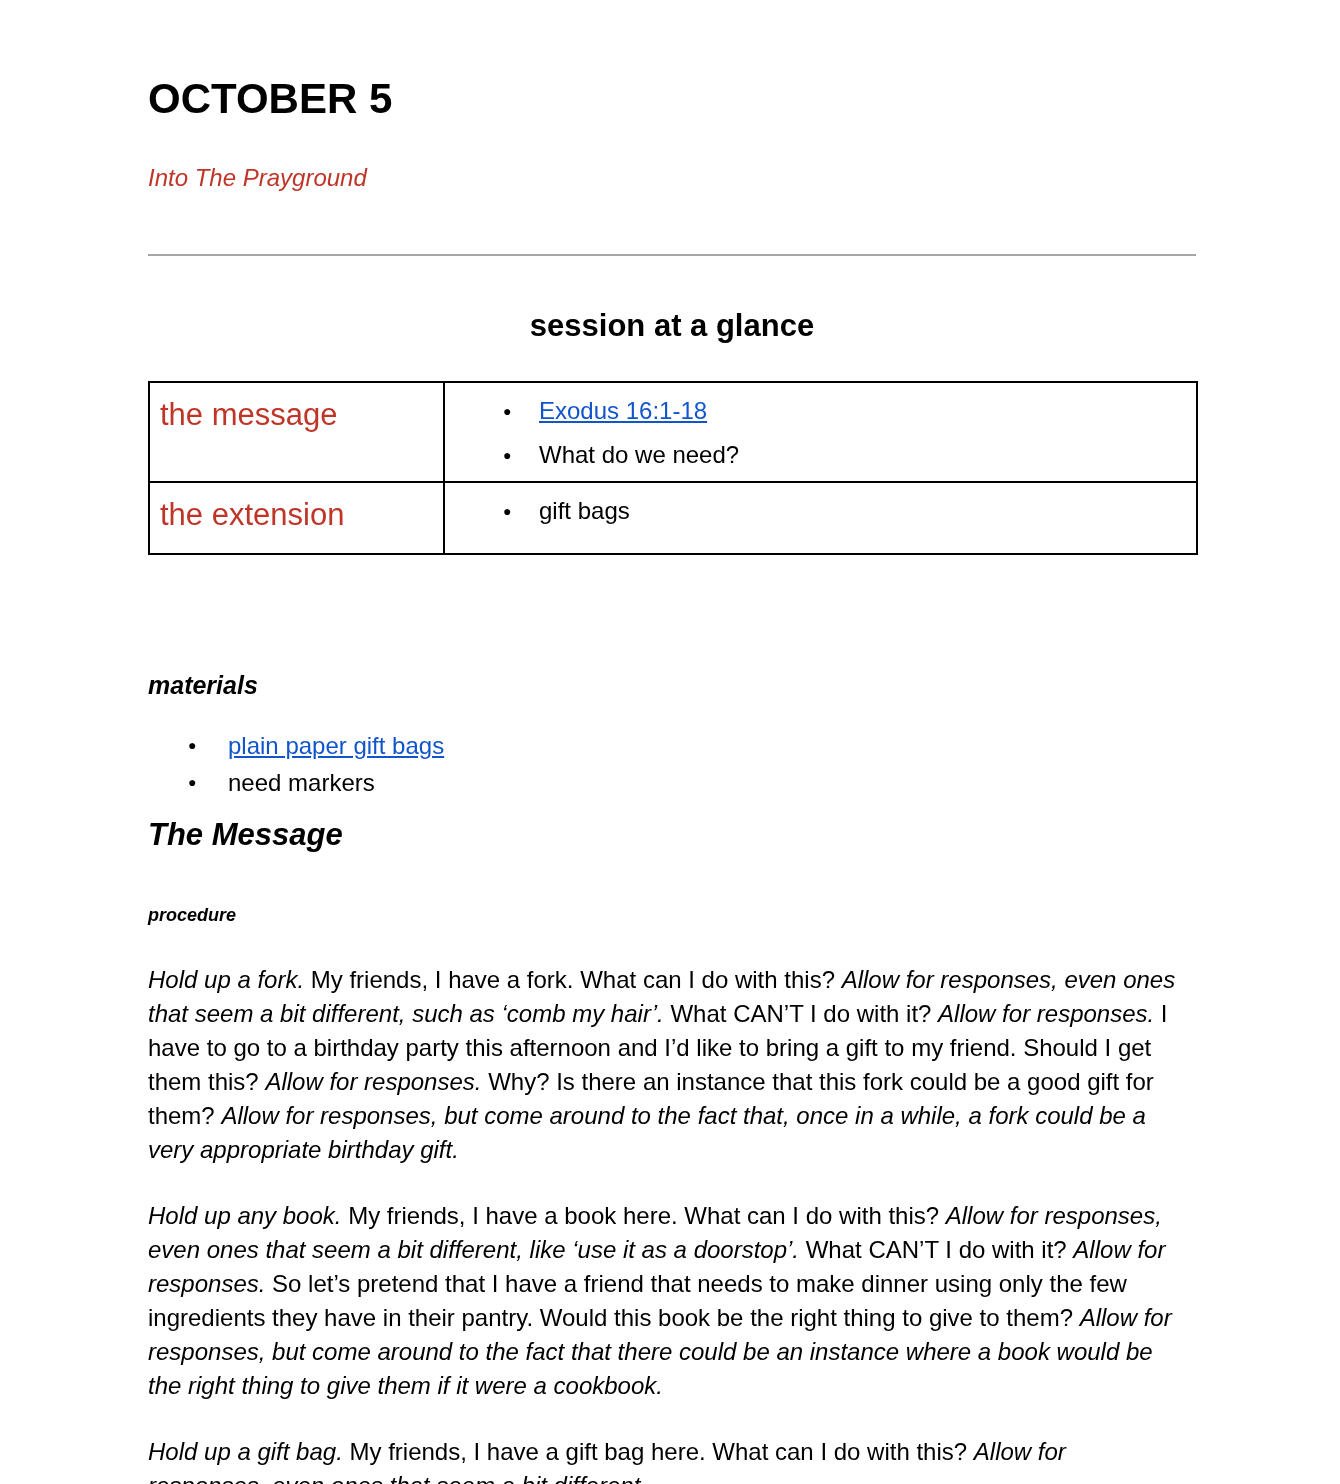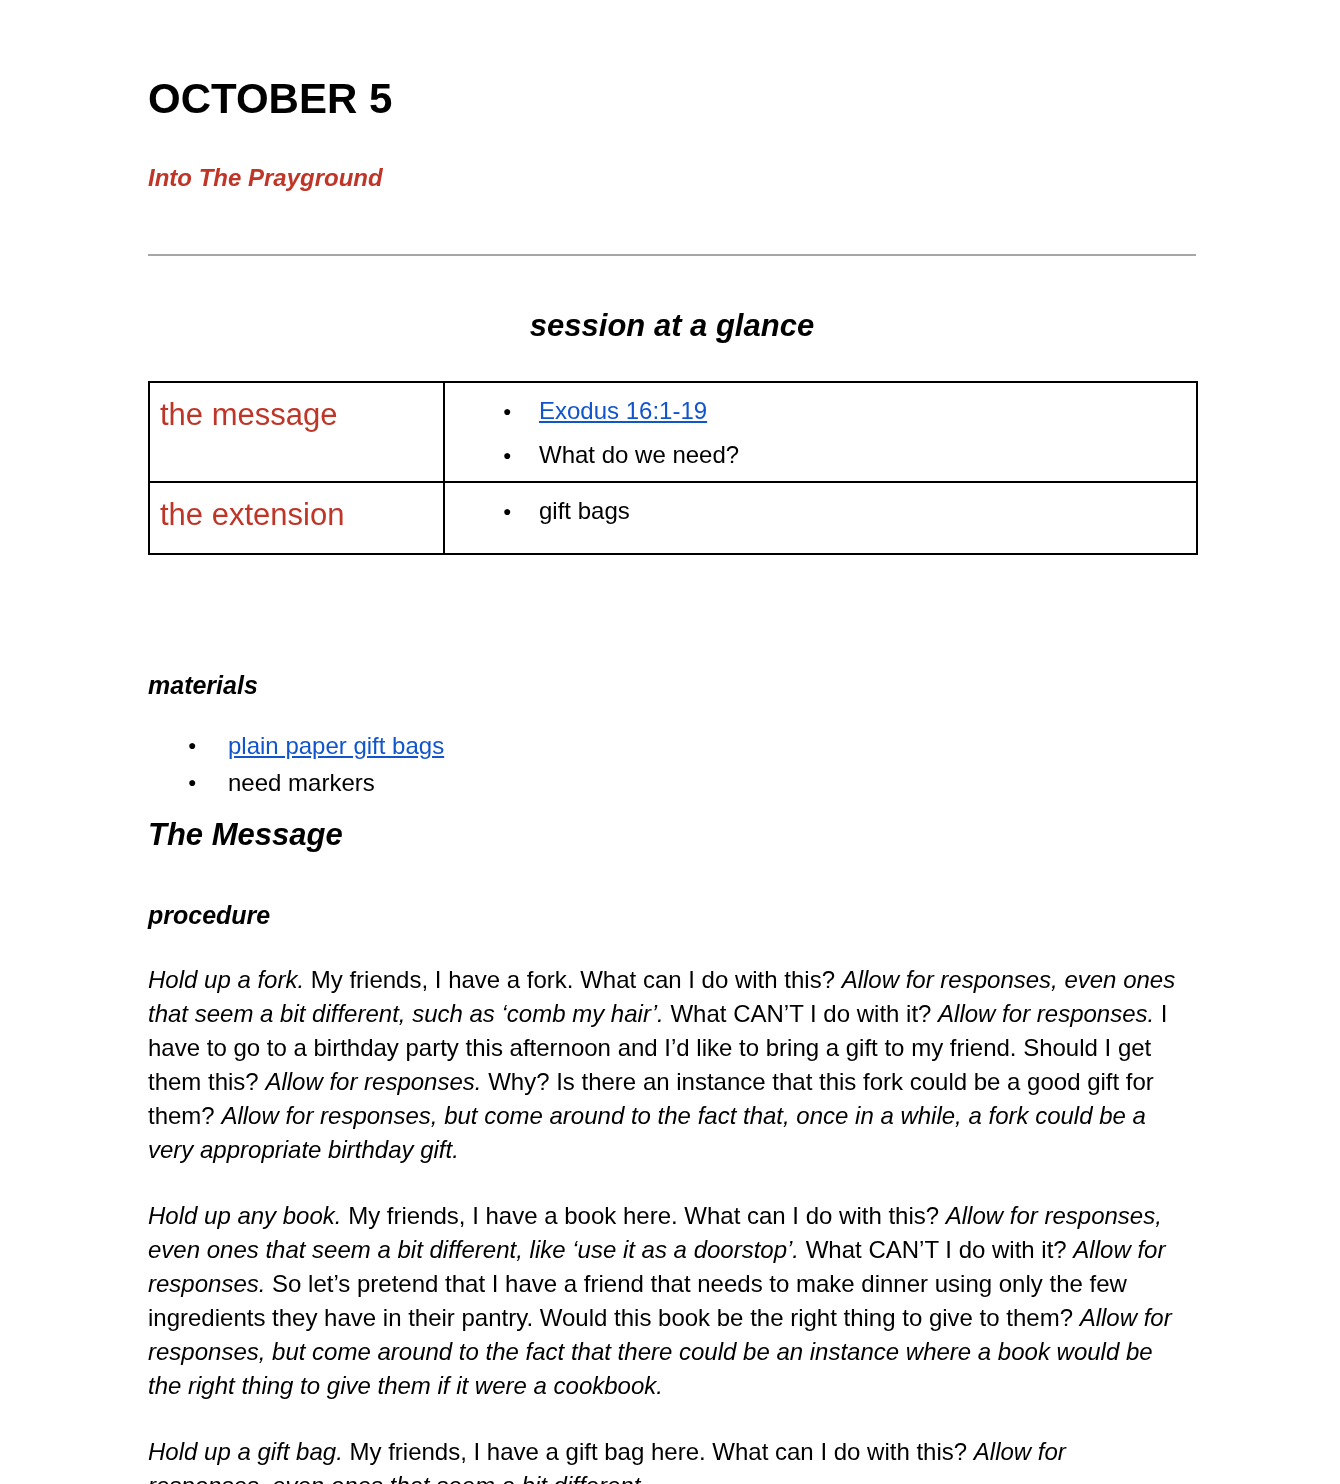--- a/index.html
+++ b/index.html
@@ -13,27 +13,27 @@
   body{
     width:1340px;height:1484px;overflow:hidden;background:#ffffff;
     font-family:"Liberation Sans","DejaVu Sans",sans-serif;color:var(--ink);
   }
   .page{width:1340px;height:1484px;padding:0 144px 0 148px;overflow:hidden;}
 
   .doc-title{
     margin:76px 0 0 0;font-size:42px;line-height:46px;font-weight:bold;color:var(--ink);
   }
   .doc-subtitle{
-    margin-top:42px;font-size:24px;line-height:28px;font-weight:bold;font-style:italic;color:var(--red);
+    margin-top:42px;font-size:24px;line-height:28px;font-weight:normal;font-style:italic;color:var(--red);
   }
   .divider{
     margin:62px 0 0 0;border:none;border-top:2px solid var(--divider);height:0;
   }
   .glance-heading{
-    margin:50px 0 0 0;font-size:31px;line-height:40px;font-weight:bold;text-align:center;color:var(--ink);font-style:italic;
+    margin:50px 0 0 0;font-size:31px;line-height:40px;font-weight:bold;text-align:center;color:var(--ink);
   }
 
   table.glance{
     margin-top:35px;border-collapse:collapse;width:1048px;table-layout:fixed;
   }
   table.glance td{
     border:2px solid #000;vertical-align:top;padding:0;
   }
   td.label-cell{width:295px;}
   td.content-cell{width:753px;}
@@ -59,21 +59,21 @@
 
   .materials-heading{
     margin:114px 0 0 0;font-size:25px;line-height:32px;font-weight:bold;font-style:italic;color:var(--ink);
   }
   .materials-list{margin-top:26px;}
 
   .section-heading{
     margin:14px 0 0 0;font-size:31px;line-height:40px;font-weight:bold;font-style:italic;color:var(--ink);
   }
   .procedure-heading{
-    margin:44px 0 4px 0;font-size:25px;line-height:32px;font-weight:bold;font-style:italic;color:var(--ink);
+    margin:44px 0 4px 0;font-size:18px;line-height:32px;font-weight:bold;font-style:italic;color:var(--ink);
   }
 
   .body-para{
     margin:32px 16px 0 0;font-size:24px;line-height:34px;color:var(--ink);
   }
   .body-para .it{font-style:italic;}
 </style>
 </head>
 <body>
 
@@ -90,21 +90,21 @@
   <table class="glance">
     <tbody>
         <tr class="row-message">
       <td class="label-cell">
         <span class="cell-label">the message</span>
       </td>
       <td class="content-cell">
         <div class="bullets">
           <div class="bullet-line">
             <span class="bullet">●</span>
-            <a class="doc-link">Exodus 16:1-19</a>
+            <a class="doc-link">Exodus 16:1-18</a>
           </div>
           <div class="bullet-line">
             <span class="bullet">●</span>
             <span>What do we need?</span>
           </div>
         </div>
       </td>
     </tr>
     <tr class="row-extension">
       <td class="label-cell">

